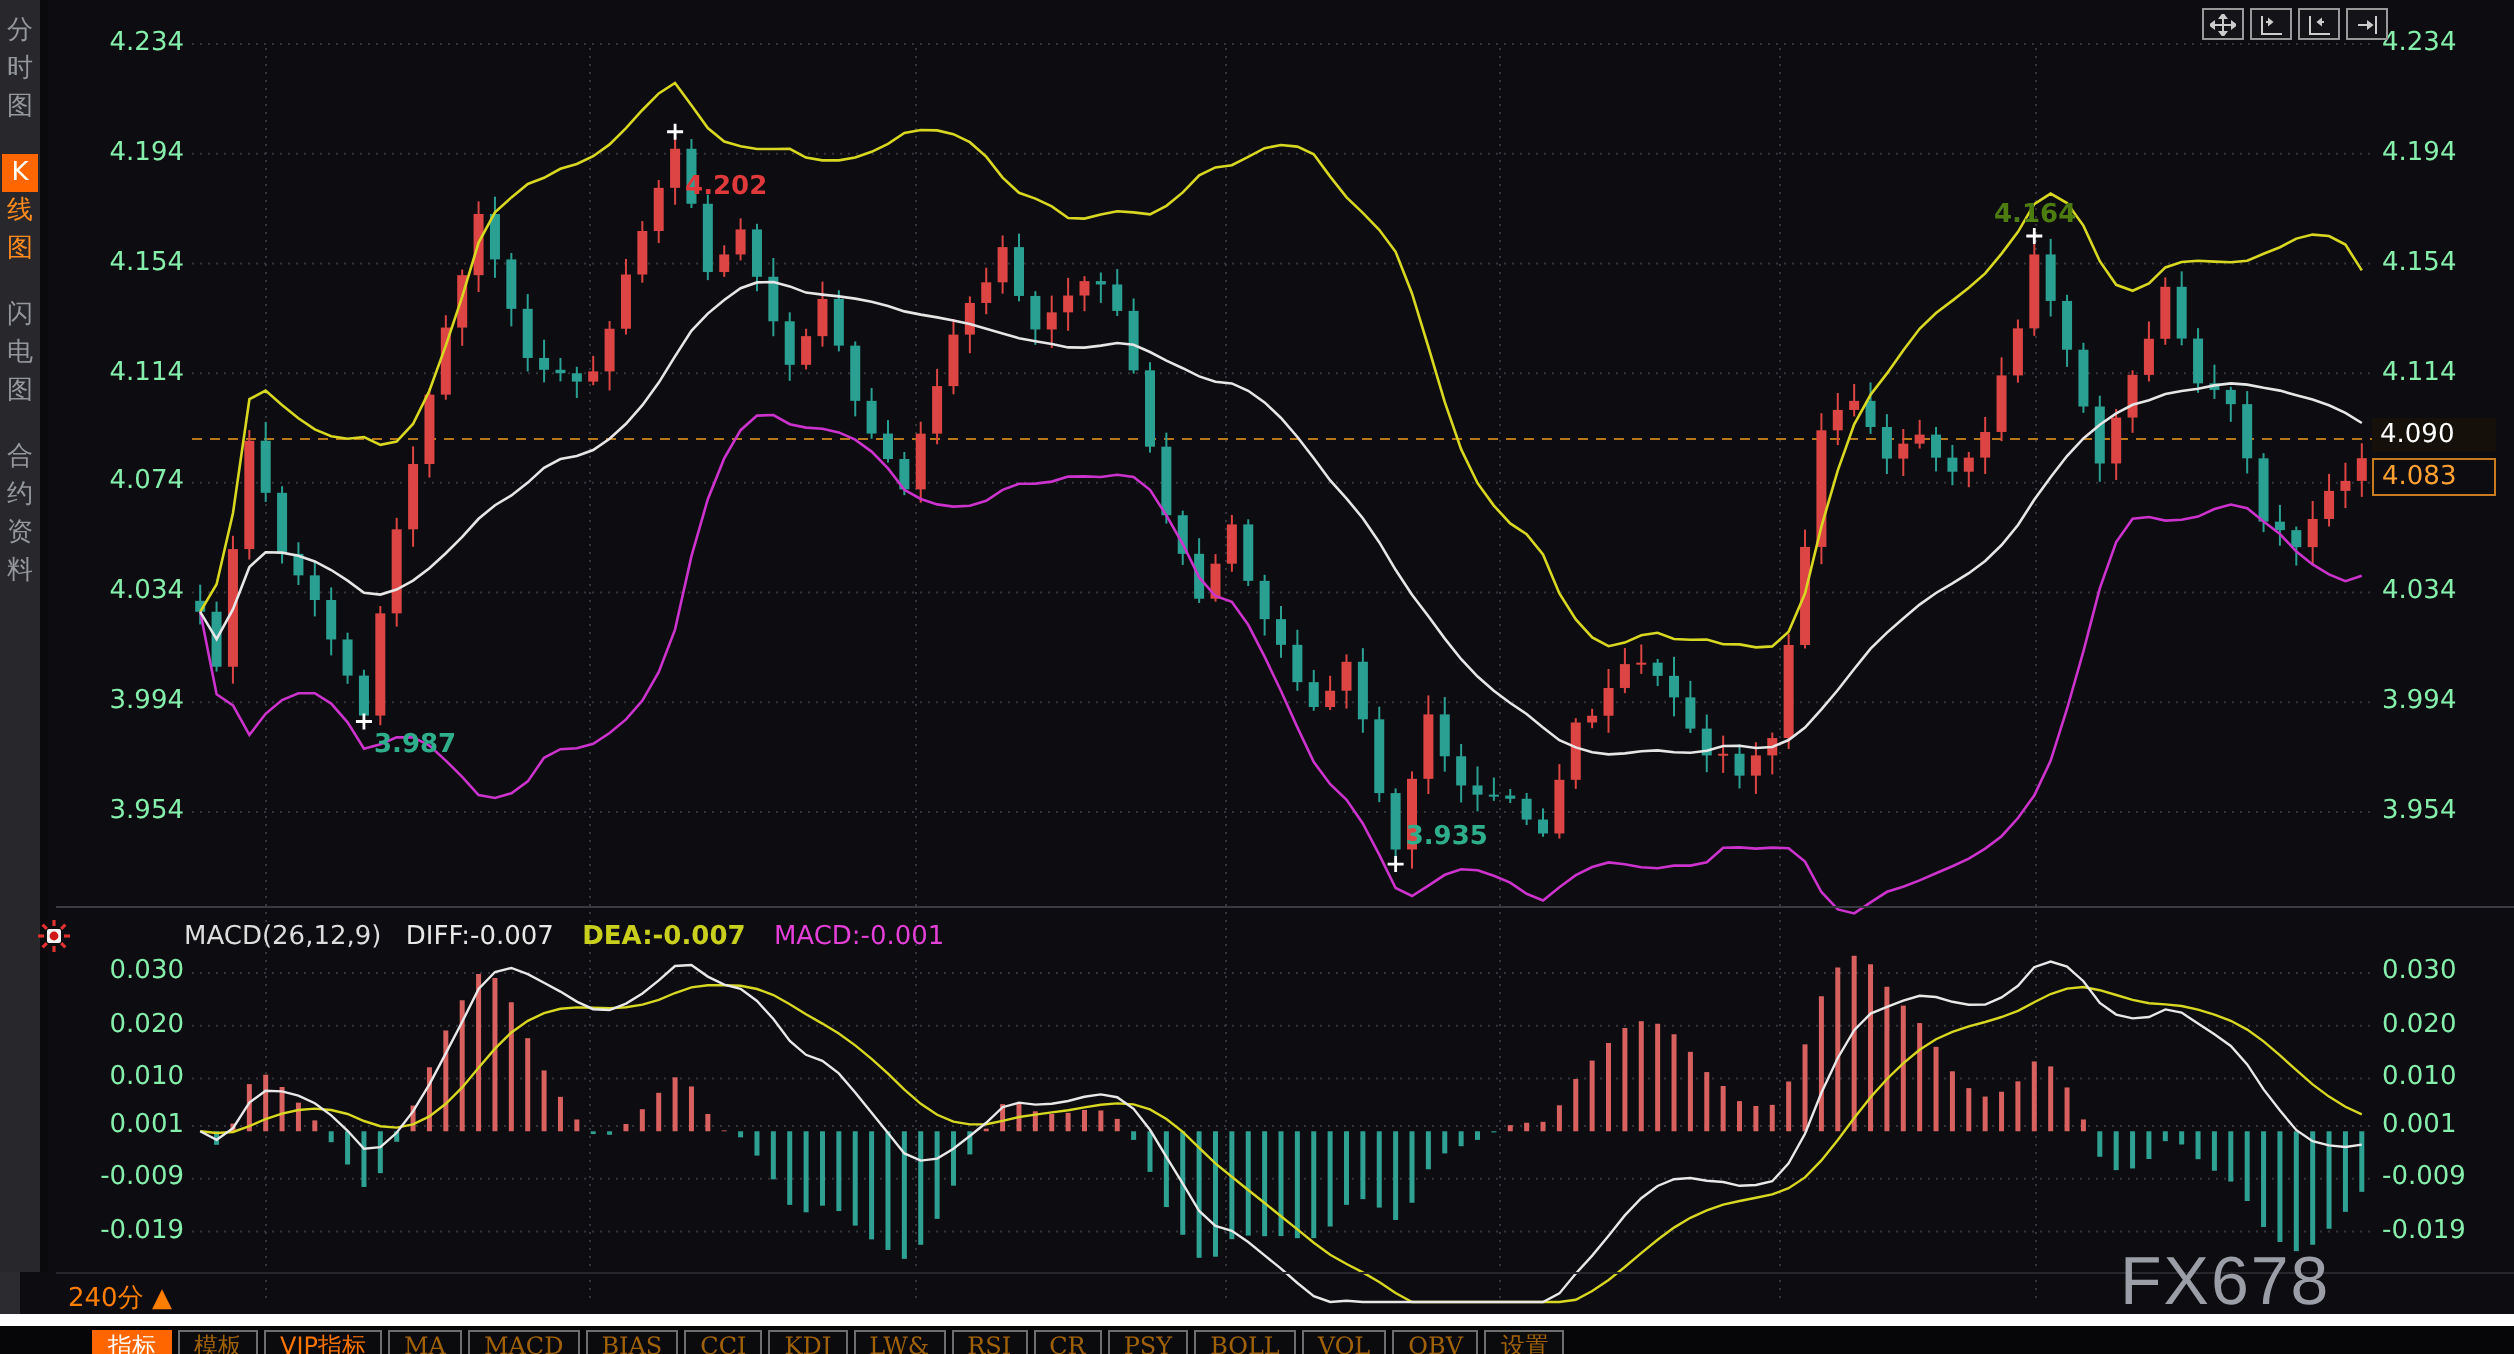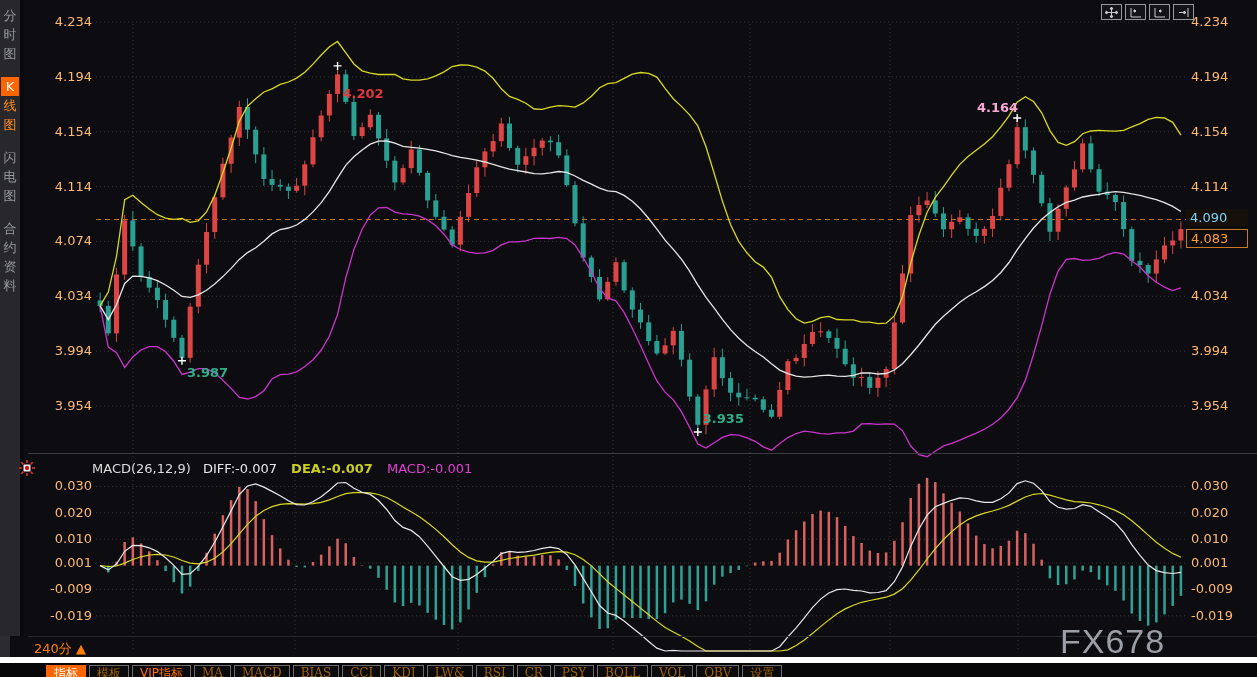--- a/index.html
+++ b/index.html
@@ -20,28 +20,28 @@
                line-height:12px;text-align:center;margin:0 6px;cursor:pointer;}
   .mini-chart{width:14px;height:12px;background:#3b5f8f;border:1px solid #9ab;margin-right:5px;position:relative;cursor:pointer;}
   .mini-chart svg{position:absolute;left:0;top:0;}
   .hdr .boll{color:#e2e2e2;}
   .hdr .upper{color:#c9cf1d;margin-left:10px;}
   .hdr .lower{color:#e43fd7;margin-left:10px;}
   
   .tr-icons{position:absolute;top:4px;left:1101px;display:flex;gap:3px;z-index:5;}
   .tr-icons .tool{width:19px;height:14px;border:1px solid #999;background:#141418;display:flex;align-items:center;justify-content:center;cursor:pointer;}
   
-  .axis-label{position:absolute;font-size:13px;color:#fdba74;z-index:3;}
+  .axis-label{position:absolute;font-size:13px;color:#86efac;z-index:3;}
   .axis-label.left{width:58px;text-align:right;left:34px;}
   .axis-label.right{left:1191px;text-align:left;}
   
   .ann{position:absolute;font-size:13px;font-weight:bold;z-index:4;}
   
   .tag{position:absolute;left:1186px;width:62px;font-size:13px;z-index:6;padding:1px 4px;box-sizing:border-box;}
-  .tag.level{color:#7dd3fc;background:#15100a;}
+  .tag.level{color:#ffffff;background:#15100a;}
   .tag.current{color:#ffa033;background:#0d0d11;border:1px solid #c87a1e;}
   
   .macd-hdr{position:absolute;left:92px;top:461px;font-size:13px;z-index:4;white-space:nowrap;}
   .macd-hdr .diff{color:#e8e8e8;margin-left:8px;}
   .macd-hdr .dea{color:#c9cf1d;margin-left:10px;font-weight:bold;}
   .macd-hdr .macdv{color:#e43fd7;margin-left:10px;}
   
   .xrow{position:absolute;left:0;top:636px;width:1257px;height:21px;z-index:4;}
   .corner-strip{position:absolute;left:0;top:636px;width:10px;height:41px;background:#2c2c30;z-index:6;}
   .period-btn{position:absolute;left:34px;top:640px;color:#ff7e00;font-size:13px;font-weight:normal;cursor:pointer;z-index:6;}
@@ -625,14 +625,14 @@
     <div class="axis-label right" style="top: 531.24px;">0.010</div>
     <div class="axis-label left" style="top: 555px;">0.001</div>
     <div class="axis-label right" style="top: 555px;">0.001</div>
     <div class="axis-label left" style="top: 581.4px;">-0.009</div>
     <div class="axis-label right" style="top: 581.4px;">-0.009</div>
     <div class="axis-label left" style="top: 607.8px;">-0.019</div>
     <div class="axis-label right" style="top: 607.8px;">-0.019</div>
     <div class="ann" style="color: rgb(224, 57, 60); left: 342.545px; top: 47.8858px; margin-top: 38px;">4.202</div>
     <div class="ann" style="color: rgb(47, 174, 139); left: 186.974px; top: 364.743px;">3.987</div>
     <div class="ann" style="color: rgb(47, 174, 139); left: 702.816px; top: 411px;">3.935</div>
-    <div class="ann" style="color: #f9a8d4; left: 977px; top: 100px;">4.164</div>
+    <div class="ann" style="color: #4d7c0f; left: 997px; top: 100px;">4.164</div>
   </div>
 
 </body></html>

